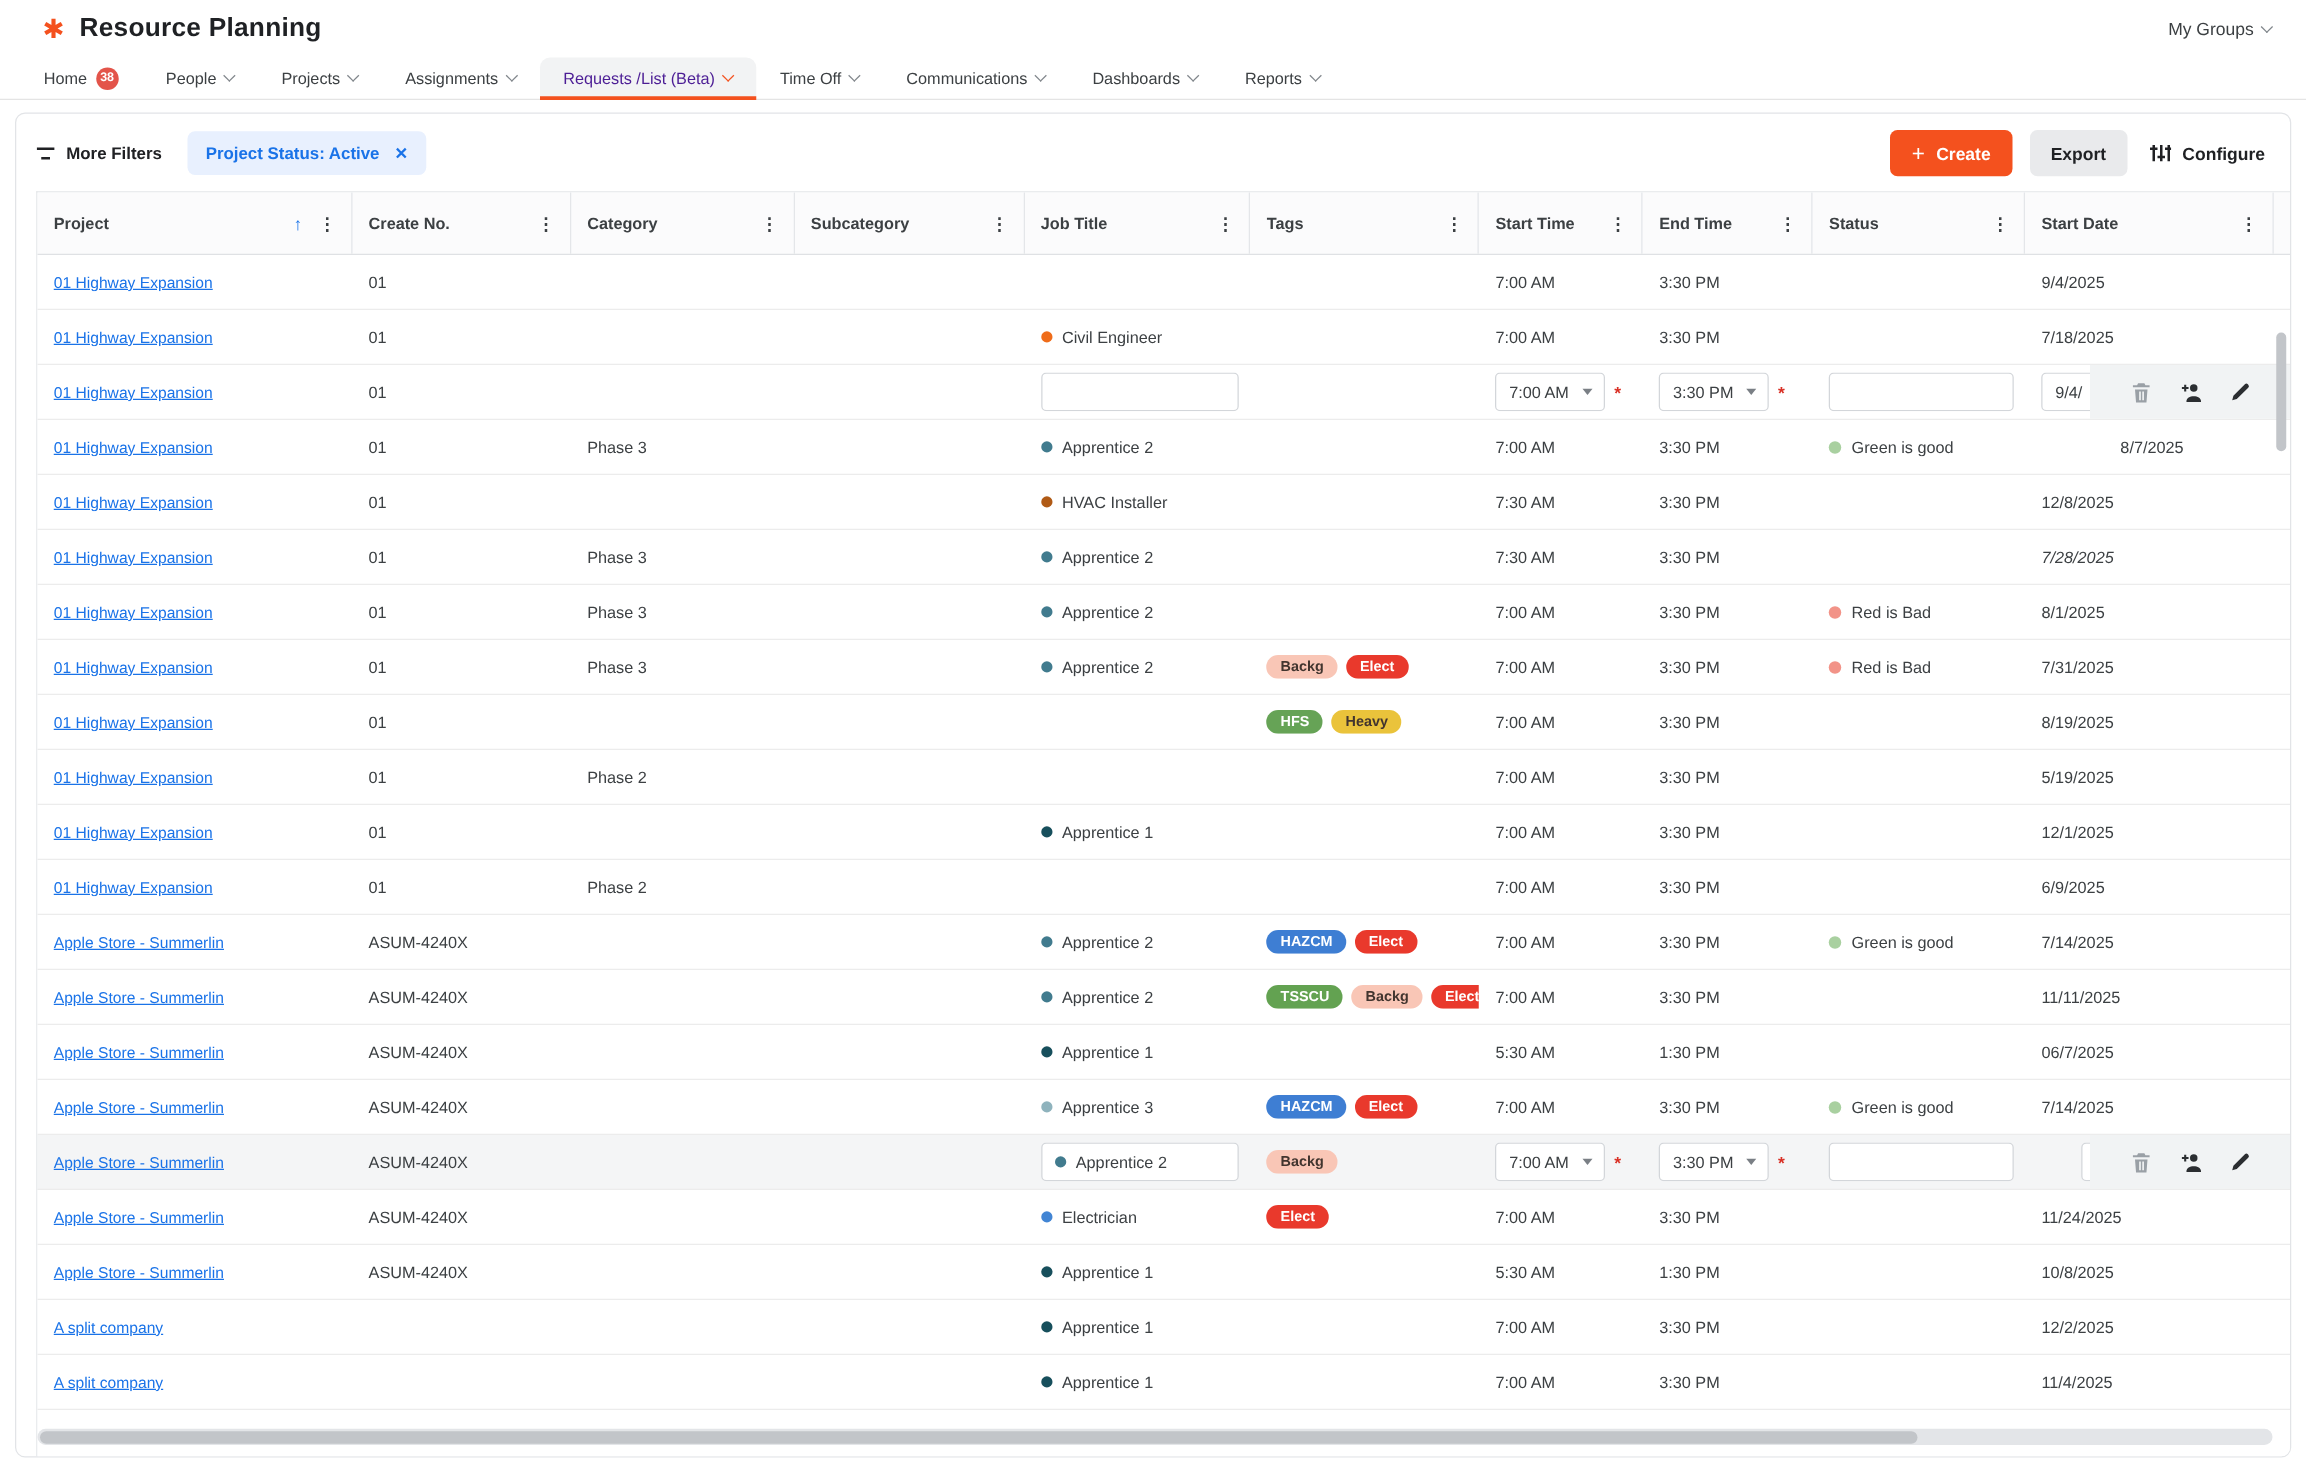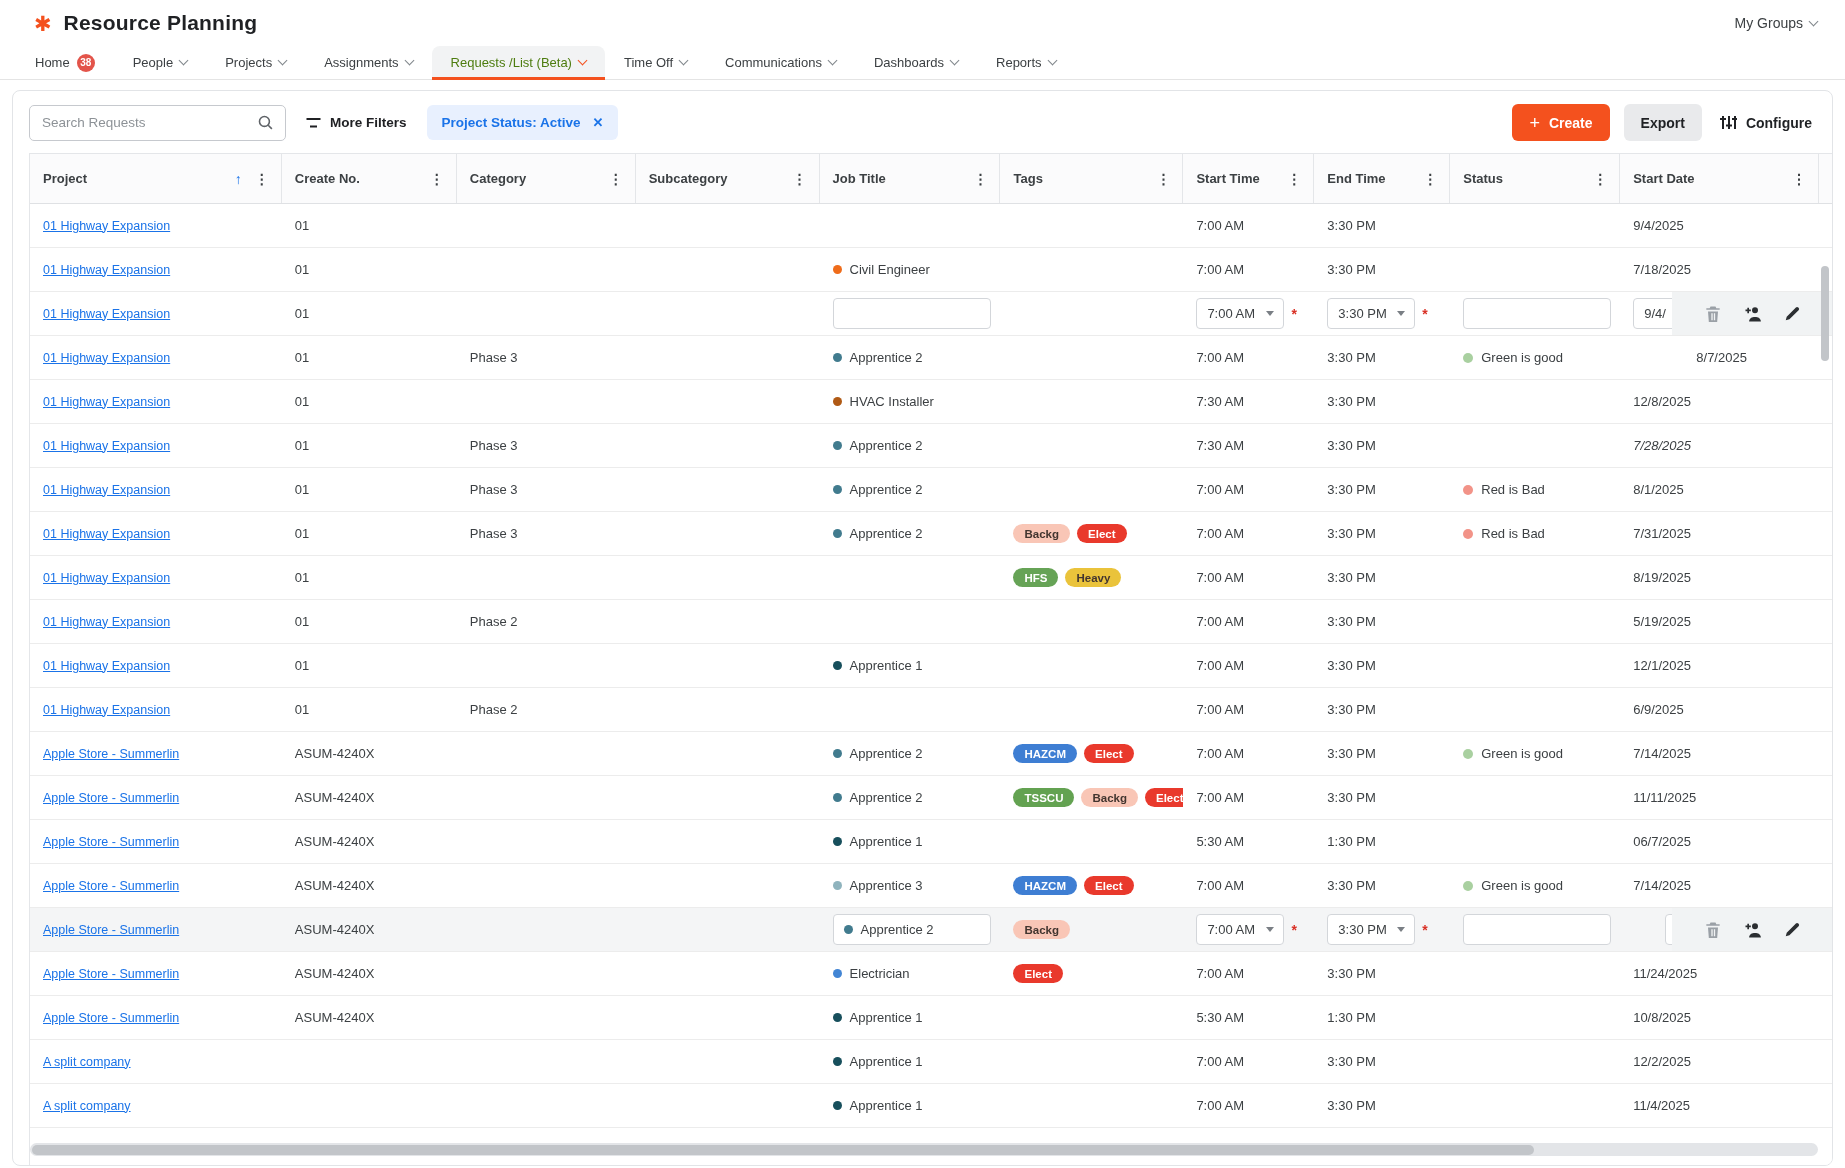--- a/index.html
+++ b/index.html
@@ -15,21 +15,21 @@
   .my-groups { display:flex; align-items:center; gap:7px; font-size:14px; color:#3c4043; cursor:pointer; }
 
   .chev { width:7px; height:7px; border-right:1.6px solid #80868b; border-bottom:1.6px solid #80868b;
     transform:rotate(45deg); margin-top:-4px; display:inline-block; }
   .chev.orange { border-color:#f4511e; }
 
   
   .navbar { display:flex; align-items:stretch; padding:0 16px; border-bottom:1px solid #e4e4e4; height:34px; }
   .nav-item { display:flex; align-items:center; gap:7px; font-size:13px; color:#3c4043;
     padding:0 19px; position:relative; cursor:pointer; white-space:nowrap; }
-  .nav-item.active { background:#f2f3f4; border-radius:8px 8px 0 0; color:#4d7c0f; }
+  .nav-item.active { background:#f2f3f4; border-radius:8px 8px 0 0; color:#4c1d95; }
   .nav-item.active::after { content:""; position:absolute; left:0; right:0; bottom:-1px; height:3px; background:#f4511e; }
   .badge { background:#e3544a; color:#fff; border-radius:50%; min-width:18px; height:18px;
     font-size:10px; font-weight:700; display:inline-flex; align-items:center; justify-content:center; }
 
   
   .card { position:relative; margin:10px 12px 0; height:1076px; border:1px solid #e2e4e7;
     border-radius:8px; background:#fff; overflow:hidden; }
 
   
   .toolbar { display:flex; align-items:center; gap:20px; padding:13px 16px 12px; }
@@ -140,27 +140,20 @@
     </div>
     <div class="nav-item">
       <span>Reports</span>
       <span class="chev"></span>
     </div>
   </div>
 
 <div class="card">
 
   <div class="toolbar">
-    <div class="search-box">
-      <input placeholder="Search Requests" style="">
-      <svg width="17" height="17" viewBox="0 0 24 24" fill="none" stroke="#5f6368" stroke-width="2.2">
-          <circle cx="10.5" cy="10.5" r="7"></circle>
-          <line x1="15.8" y1="15.8" x2="21" y2="21"></line>
-        </svg>
-    </div>
     <div class="more-filters">
       <svg width="15" height="12" viewBox="0 0 15 12" stroke="#202124" stroke-width="2">
           <line x1="0.5" y1="2" x2="14.5" y2="2"></line>
           <line x1="4" y1="9.5" x2="11" y2="9.5"></line>
         </svg>
       <span>More Filters</span>
     </div>
     <div class="chip">
       <span>Project Status: Active</span>
       <span class="x">✕</span>

